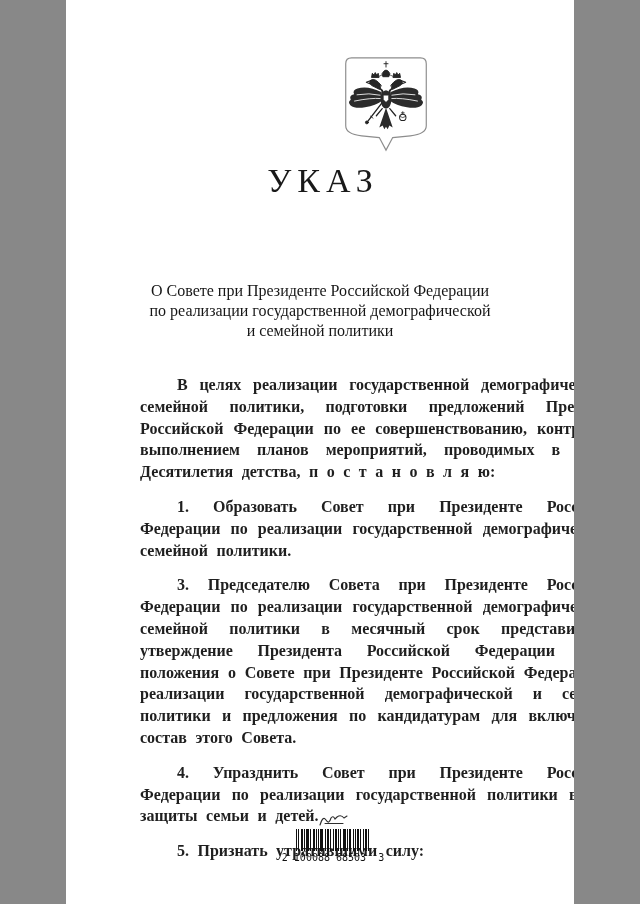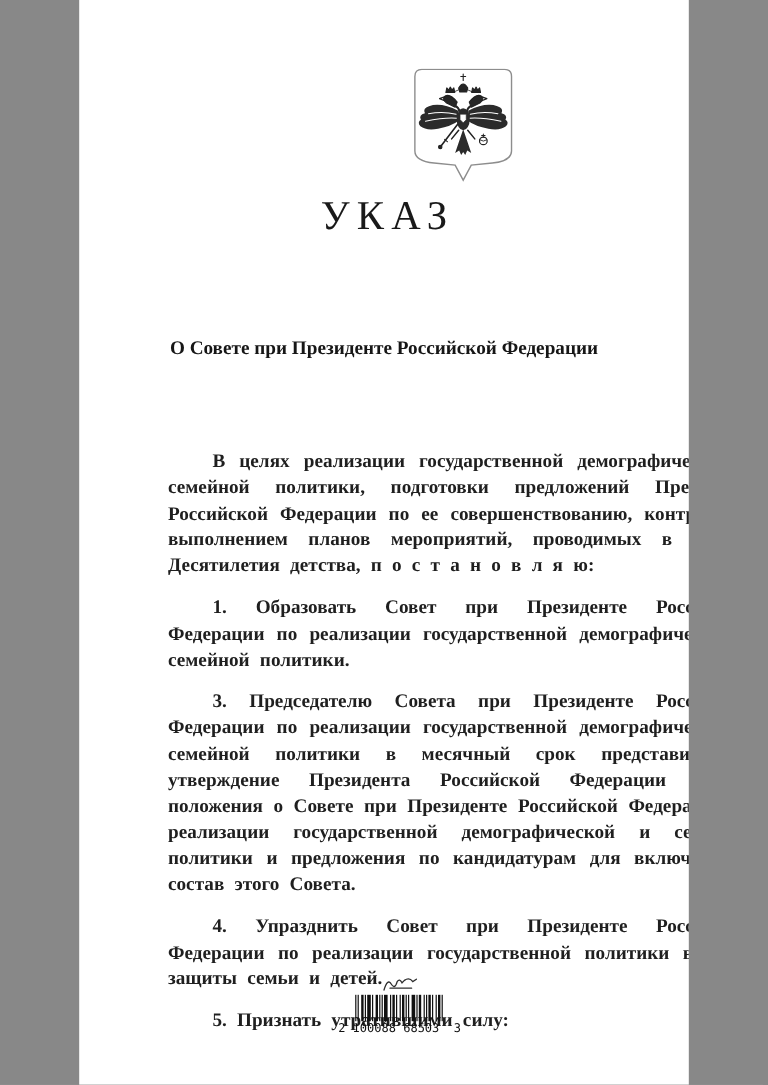--- a/index.html
+++ b/index.html
@@ -21,21 +21,21 @@
   }
   .doc-issuer {
     position:absolute; top:211px; left:0; width:100%;
     text-align:center;
     font-size:20px; letter-spacing:0.5px; word-spacing:9px;
     color:#1b1b1b;
   }
   .doc-title {
     position:absolute; top:281px; left:0; width:100%;
     text-align:center;
-    font-size:16px; font-weight:bold; line-height:20px;
+    font-size:16px; font-weight:normal; line-height:20px;
     color:#161616;
   }
   .body-text {
     position:absolute; top:361px; left:61px; width:516px;
     font-size:16px; line-height:21.8px;
   }
   .body-text p {
     margin:13px;
     text-indent:37px;
     text-align:justify;
@@ -103,20 +103,22 @@
         <path d="M70 68.2 V65.2 M68.3 66.6 H71.7" stroke-width="1"></path>
         <path d="M66.6 71 Q70 73.6 73.4 71" stroke-width="0.9"></path>
       </g>
     </svg>
   </div>
 
   <div class="doc-kind">УКАЗ</div>
 
   <div class="doc-title">
     <div>О Совете при Президенте Российской Федерации</div>
+    <div>по реализации государственной демографической</div>
+    <div>и семейной политики</div>
   </div>
 
   <div class="body-text">
     <p>В целях реализации государственной демографической и семейной политики, подготовки предложений Президенту Российской Федерации по ее совершенствованию, контроля за выполнением планов мероприятий, проводимых в рамках Десятилетия детства, п о с т а н о в л я ю:</p>
     <p>1. Образовать Совет при Президенте Российской Федерации по реализации государственной демографической и семейной политики.</p>
     <p>3. Председателю Совета при Президенте Российской Федерации по реализации государственной демографической и семейной политики в месячный срок представить на утверждение Президента Российской Федерации проект положения о Совете при Президенте Российской Федерации по реализации государственной демографической и семейной политики и предложения по кандидатурам для включения в состав этого Совета.</p>
     <p>4. Упразднить Совет при Президенте Российской Федерации по реализации государственной политики в сфере защиты семьи и детей.</p>
     <p>5. Признать утратившими силу:</p>
   </div>
 

